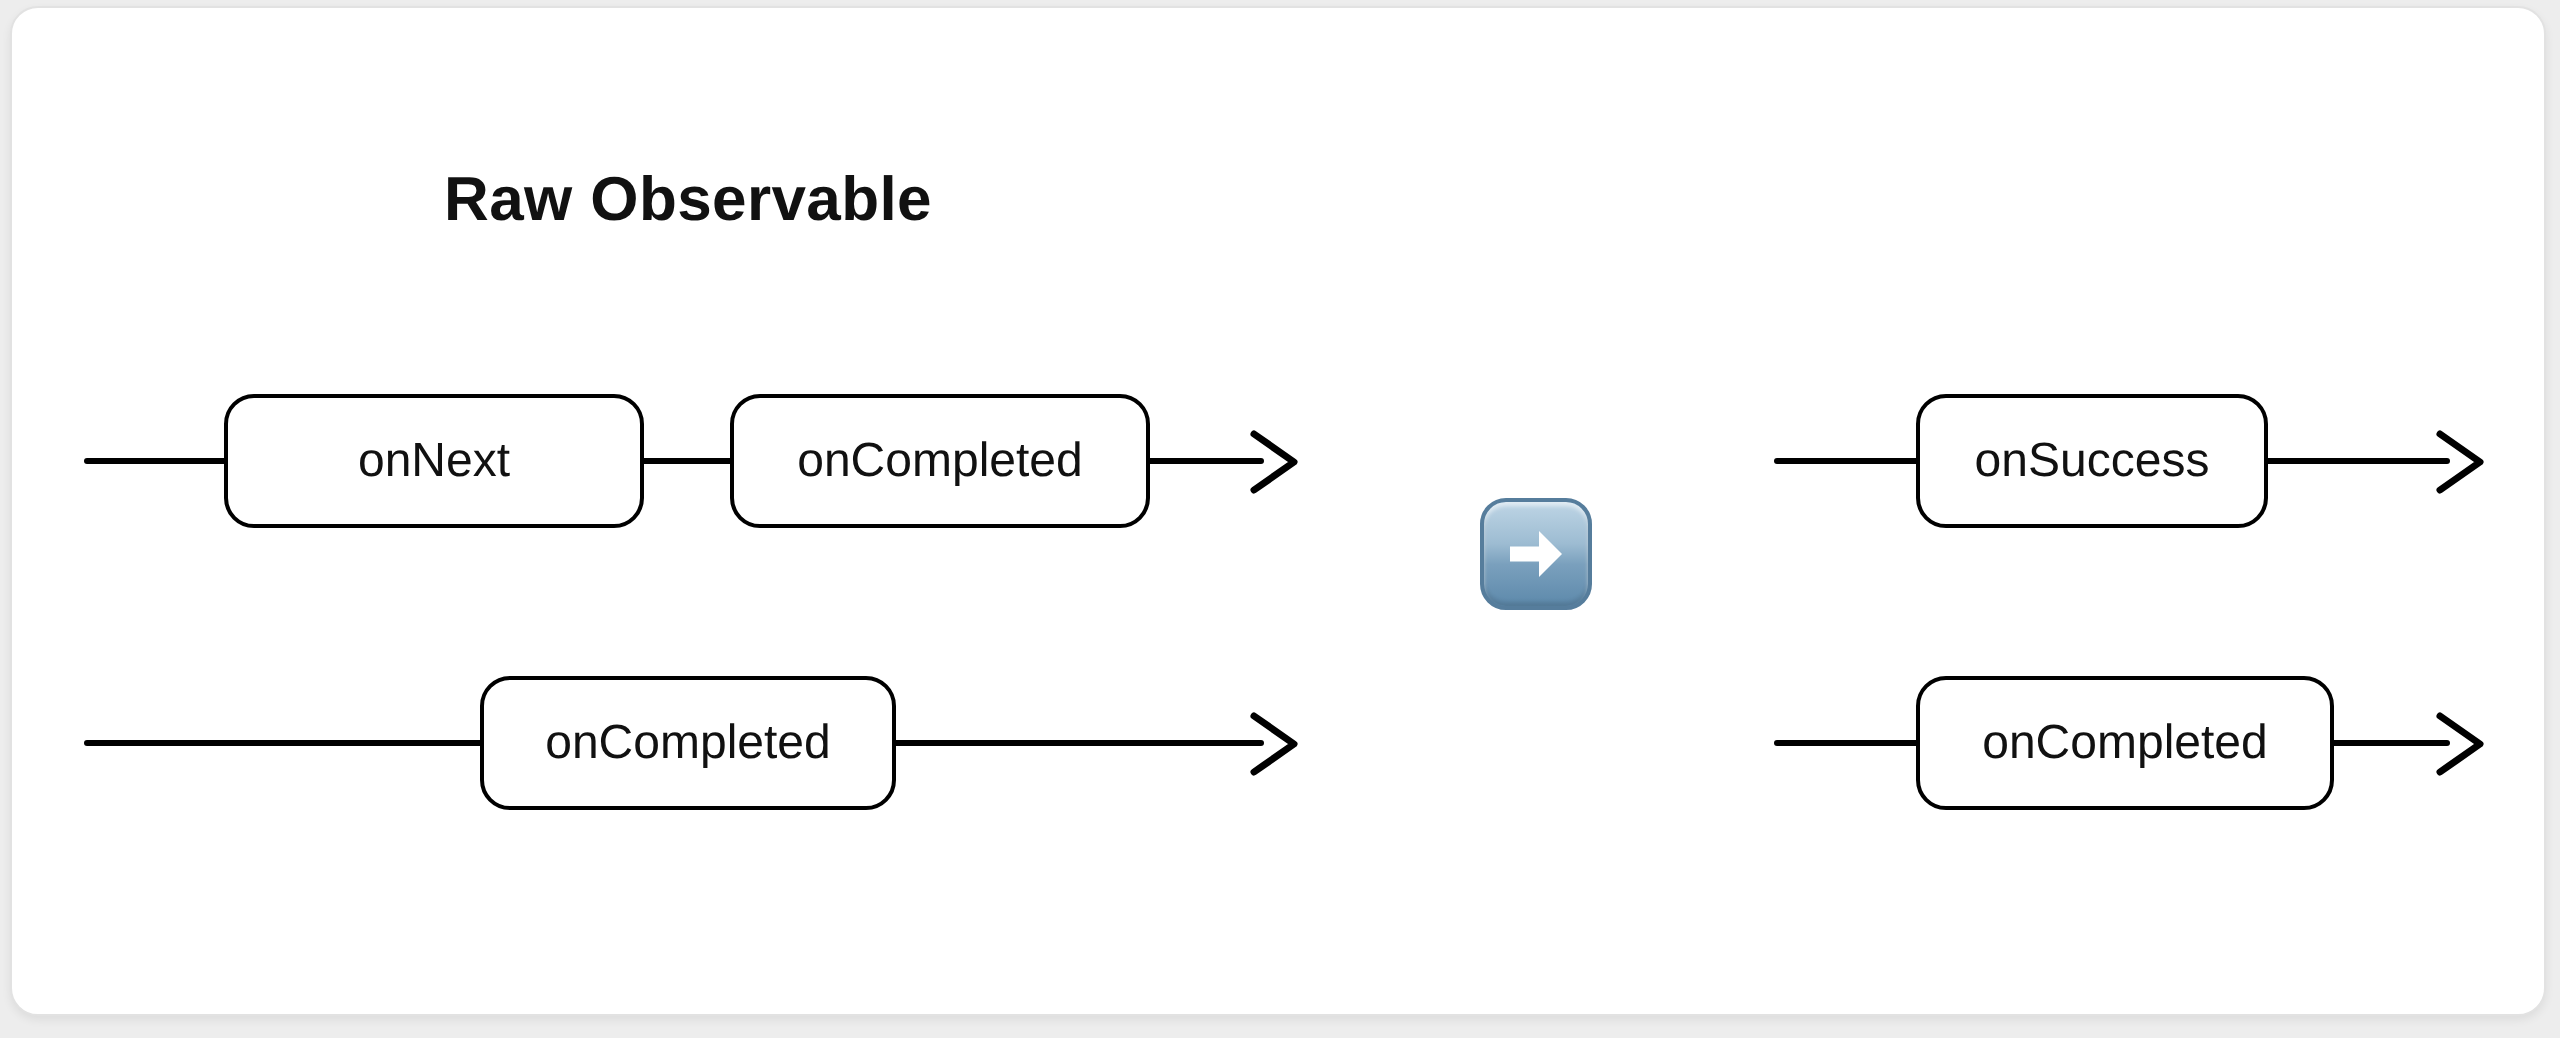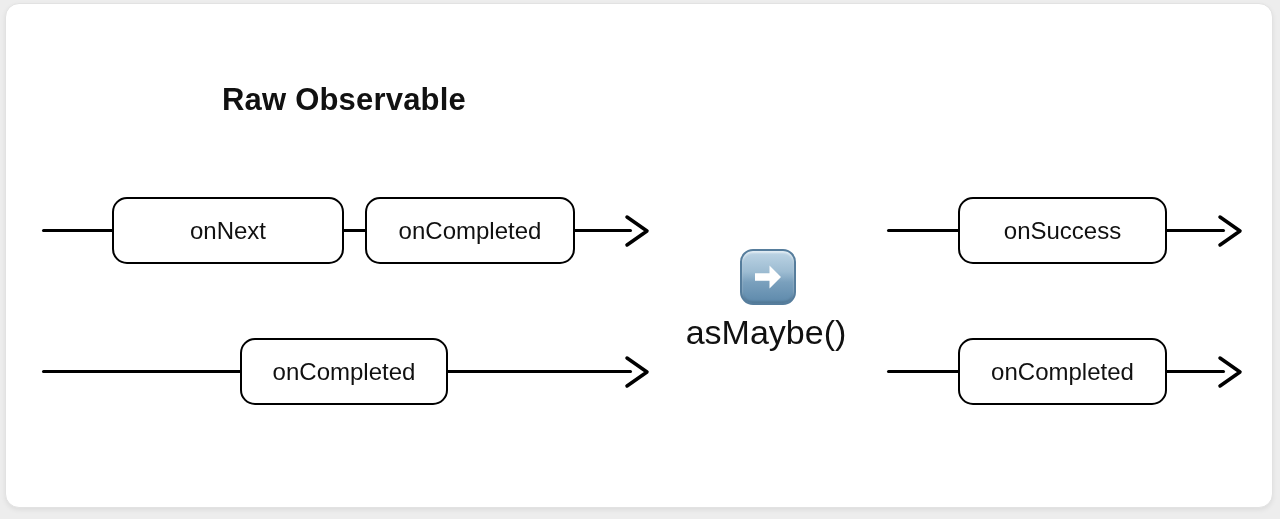--- a/index.html
+++ b/index.html
@@ -78,24 +78,24 @@
     border-radius: 15px;
     box-sizing: border-box;
     display: flex;
     align-items: center;
     justify-content: center;
     font-size: 24px;
     color: #111111;
     z-index: 2;
     white-space: nowrap;
   }
-  .box-onnext    { left: 112px; top: 197px; width: 232px; }
+  .box-onnext    { left: 112px; top: 197px; width: 210px; }
   .box-oncomp-l1 { left: 365px; top: 197px; width: 210px; }
   .box-oncomp-l2 { left: 240px; top: 338px; width: 208px; }
-  .box-onsucc-r1 { left: 958px; top: 197px; width: 209px; }
+  .box-onsucc-r1 { left: 958px; top: 197px; width: 176px; }
   .box-oncomp-r2 { left: 958px; top: 338px; width: 209px; }
 
   .emoji-arrow {
     position: absolute;
     left: 740px;
     top: 249px;
     width: 56px;
     height: 56px;
     border-radius: 13px;
     background: linear-gradient(180deg, #bed5e5 0%, #9dbcd2 40%, #7aa0bd 60%, #5d89ab 100%);
@@ -146,21 +146,20 @@
     </svg>
     <div class="event-box box-oncomp-l2">
       <span>onCompleted</span>
     </div>
 
     <div class="emoji-arrow">
       <svg width="38" height="38" viewBox="0 0 38 38">
         <path d="M6 15.2 h14.5 V7.5 L32 19 L20.5 30.5 V22.8 H6 z" fill="#ffffff"></path>
       </svg>
     </div>
-    <div class="transform-label">asMaybe()</div>
 
     <div class="tl-line line-r1"></div>
     <svg class="arrowhead ah-r1" viewBox="0 0 26 34">
       <path d="M3 3 L23 17 L3 31" fill="none" stroke="#000" stroke-width="3.5" stroke-linecap="round" stroke-linejoin="round"></path>
     </svg>
     <div class="event-box box-onsucc-r1">
       <span>onSuccess</span>
     </div>
 
     <div class="tl-line line-r2"></div>

